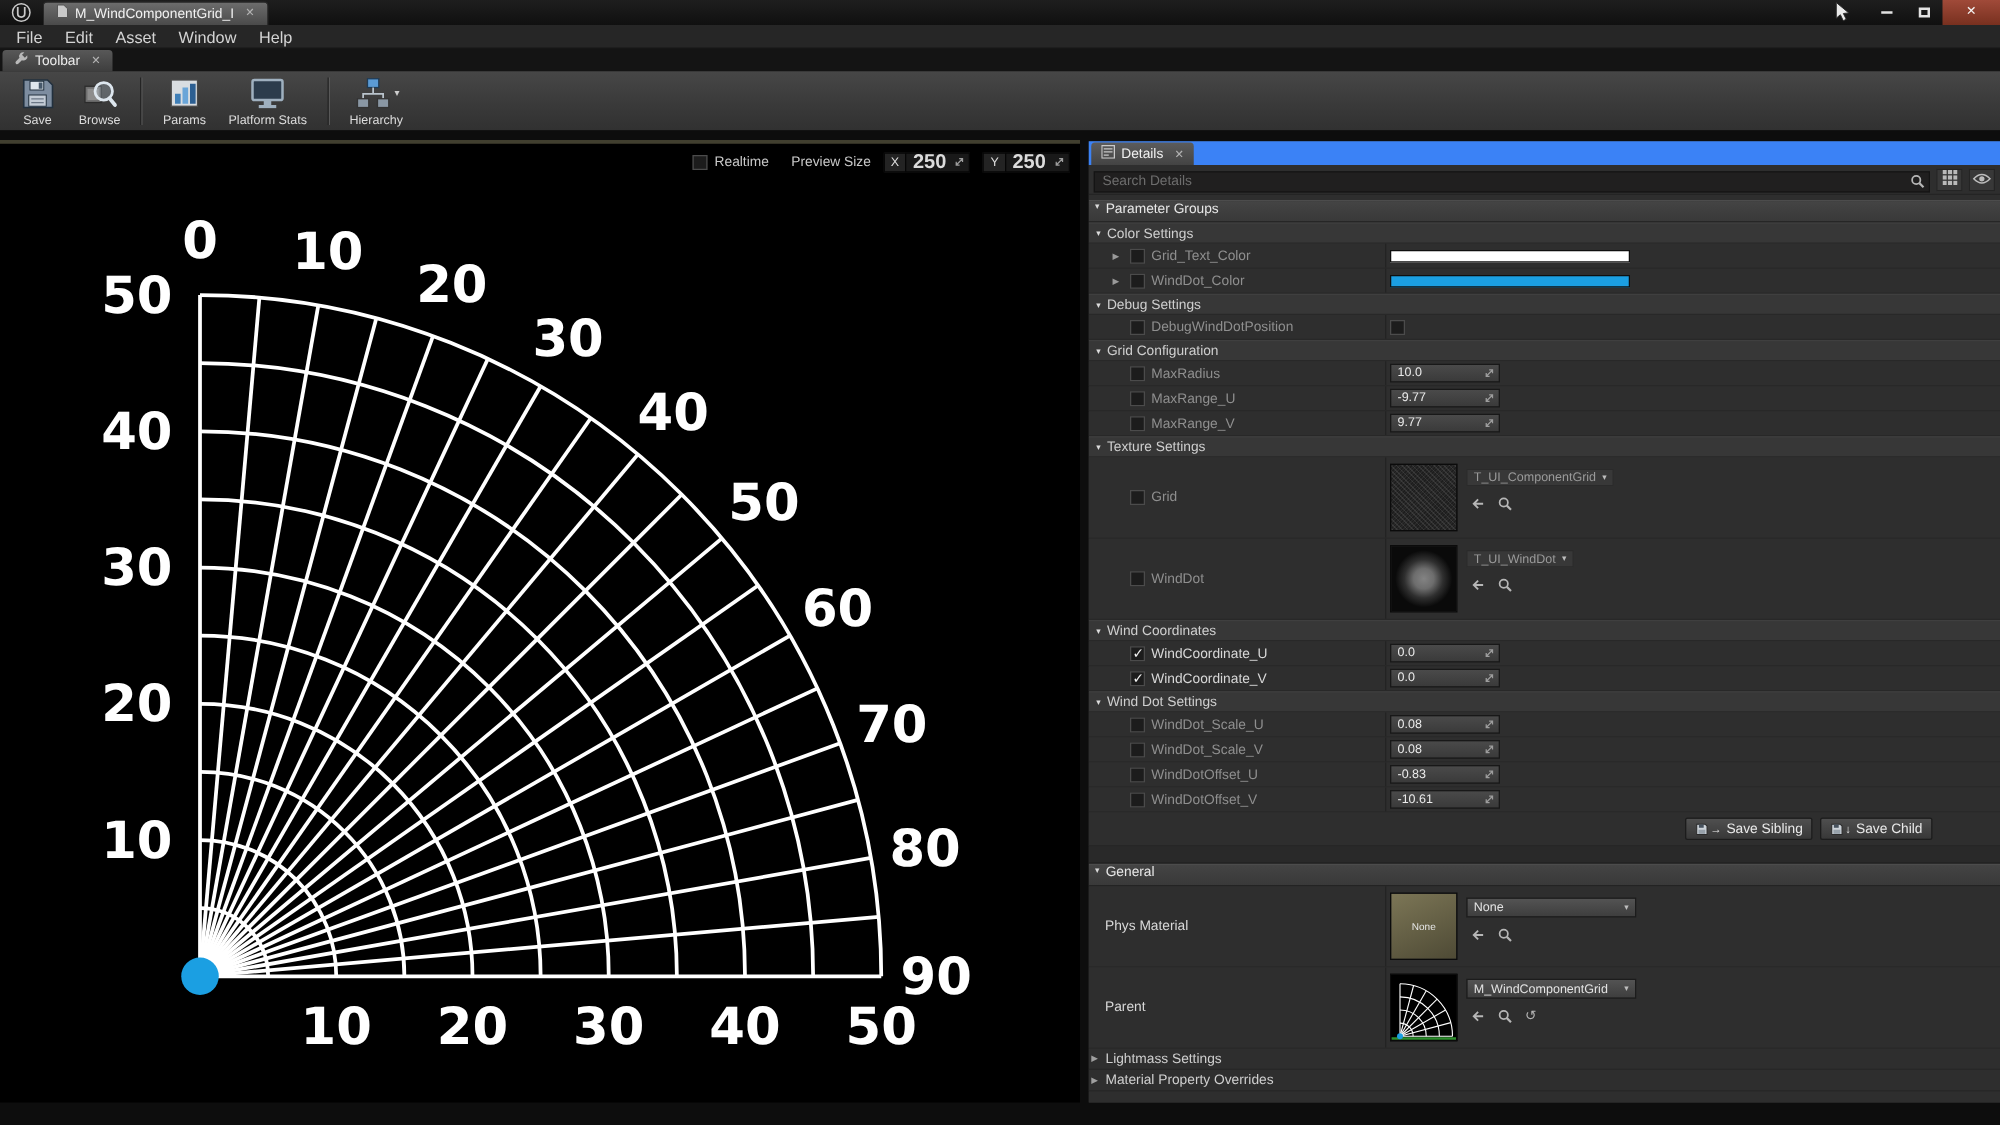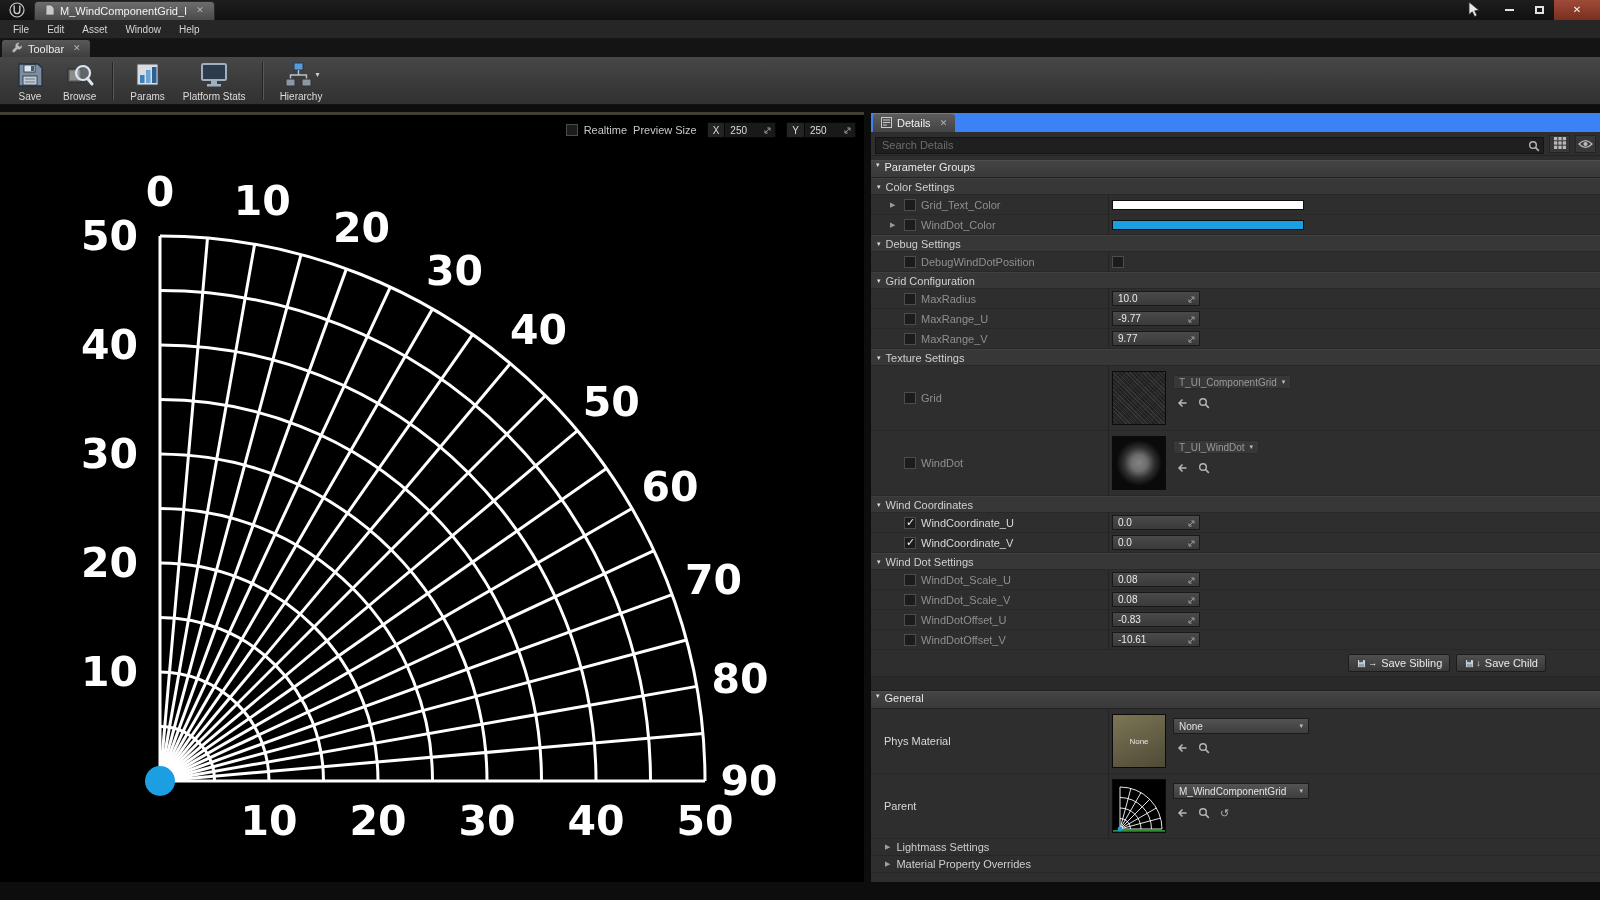--- a/index.html
+++ b/index.html
@@ -14,44 +14,44 @@
   .cursor{position:absolute;left:1468px;top:1px;}
   .win-controls{position:absolute;right:0;top:0;height:20px;display:flex;}
   .win-btn{width:30px;height:20px;display:flex;align-items:center;justify-content:center;}
   .win-btn.close{width:46px;background:linear-gradient(#a04a39,#78301f);}
   .glyph-min{width:9px;height:2px;background:#e2e2e2;display:block;}
   .glyph-max{width:9px;height:8px;border:2px solid #e2e2e2;display:block;}
   .glyph-close{color:#f6f6f6;font-size:10px;line-height:1;}
 
   
   .menubar{position:absolute;left:0;top:20px;width:100%;height:19px;background:#262626;border-bottom:1px solid #161616;display:flex;align-items:center;padding-left:4px;}
-  .menu-item{padding:0 9px;height:19px;line-height:19px;font-size:10px;color:#d4d4d4;}
+  .menu-item{padding:0 9px;height:19px;line-height:19px;font-size:13px;color:#d4d4d4;}
 
   
   .tabstrip{position:absolute;left:0;top:39px;width:100%;height:18px;background:#141414;display:flex;align-items:flex-end;padding-left:2px;}
   .toolbar-tab{height:17px;background:linear-gradient(#585858,#3e3e3e);border-radius:3px 3px 0 0;display:flex;align-items:center;gap:5px;padding:0 9px;color:#ececec;font-size:11px;}
   .tab-close{color:#b3b3b3;font-size:9px;margin-left:4px;line-height:1;}
 
   
   .toolbar{position:absolute;left:0;top:57px;width:100%;height:48px;background:linear-gradient(#474747,#3a3a3a 55%,#313131);border-bottom:1px solid #121212;display:flex;align-items:center;padding-left:6px;}
   .tb-btn{display:flex;flex-direction:column;align-items:center;justify-content:center;gap:1px;padding:2px 9px;min-width:48px;}
   .tb-iconline{display:flex;align-items:center;gap:3px;height:30px;}
   .tb-caret{color:#cdcdcd;font-size:8px;}
   .tb-label{color:#dcdcdc;font-size:10px;white-space:nowrap;}
   .tb-sep{width:2px;height:38px;margin:0 7px;border-left:1px solid #242424;border-right:1px solid #585858;}
 
   
   .viewport{position:absolute;left:0;top:112px;width:864px;height:770px;background:#000;border-top:3px solid #413f2f;}
   .vp-controls{position:absolute;top:7px;right:8px;display:flex;align-items:center;gap:6px;}
   .vp-label{color:#c9c9c9;font-size:11px;}
-  .vp-label.gapleft{}
+  .vp-label.gapleft{margin-left:12px;}
   .vp-pair{display:flex;align-items:center;margin-left:4px;}
   .vp-axis{height:16px;display:flex;align-items:center;padding:0 5px;background:#232323;border:1px solid #060606;border-right:none;color:#dedede;font-size:10px;}
   .vp-field{width:52px;height:16px;background:#191919;border:1px solid #060606;display:flex;align-items:center;gap:2px;padding:0 3px 0 5px;}
-  .vp-field .val{flex:1;color:#dcdcdc;font-size:10px;}
+  .vp-field .val{flex:1;color:#dcdcdc;font-size:16px;font-weight:bold;}
   .grid-num{fill:#ffffff;font-family:"DejaVu Sans",sans-serif;font-size:41px;font-weight:bold;}
 
   
   .details-panel{position:absolute;left:871px;top:113px;width:729px;height:769px;display:flex;flex-direction:column;background:#2e2e2e;}
   .details-tabrow{height:19px;background:#3b82f6;display:flex;align-items:flex-end;padding-left:2px;}
   .details-tab{height:18px;background:linear-gradient(#5c5c5c,#434343);border-radius:3px 3px 0 0;display:flex;align-items:center;gap:5px;padding:0 8px;color:#f0f0f0;font-size:11px;}
   .details-body{flex:1;background:#2e2e2e;overflow:hidden;}
 
   .search-row{height:24px;display:flex;align-items:center;gap:5px;padding:0 4px;background:#2e2e2e;border-bottom:1px solid #242424;}
   .search-box{flex:1;position:relative;height:17px;}
@@ -96,21 +96,21 @@
   .icon-row{display:flex;align-items:center;gap:10px;margin-left:3px;}
   .act-icon{display:inline-flex;align-items:center;justify-content:center;}
   .act-icon.reset{color:#b6b6b6;font-size:11px;line-height:1;}
 
   .save-row{display:flex;justify-content:flex-end;gap:6px;padding:4px 54px 4px 0;background:#2e2e2e;border-bottom:1px solid #262626;}
   .save-btn{height:18px;display:flex;align-items:center;gap:4px;padding:0 7px;background:linear-gradient(#4f4f4f,#383838);border:1px solid #1c1c1c;border-radius:2px;color:#e9e9e9;font-size:11px;font-family:"Liberation Sans",sans-serif;}
   .btn-icon{display:inline-flex;align-items:center;gap:1px;}
   .mini-arrow{color:#e9e9e9;font-size:9px;}
   .panel-gap{height:14px;background:#292929;border-bottom:1px solid #1f1f1f;}
 
-  .collapsed-row{height:17px;display:flex;align-items:center;gap:6px;padding-left:14px;background:#2e2e2e;border-bottom:1px solid #272727;color:#cfcfcf;font-size:11px;}
+  .collapsed-row{height:17px;display:flex;align-items:center;gap:6px;padding-left:2px;background:#2e2e2e;border-bottom:1px solid #272727;color:#cfcfcf;font-size:11px;}
   .tri-collapsed{font-size:7px;color:#9f9f9f;}
 </style>
 </head>
 <body>
 
 <div class="window">
 
   <div class="titlebar">
     <div class="ue-logo">
       <svg width="16" height="16" viewBox="0 0 16 16">

